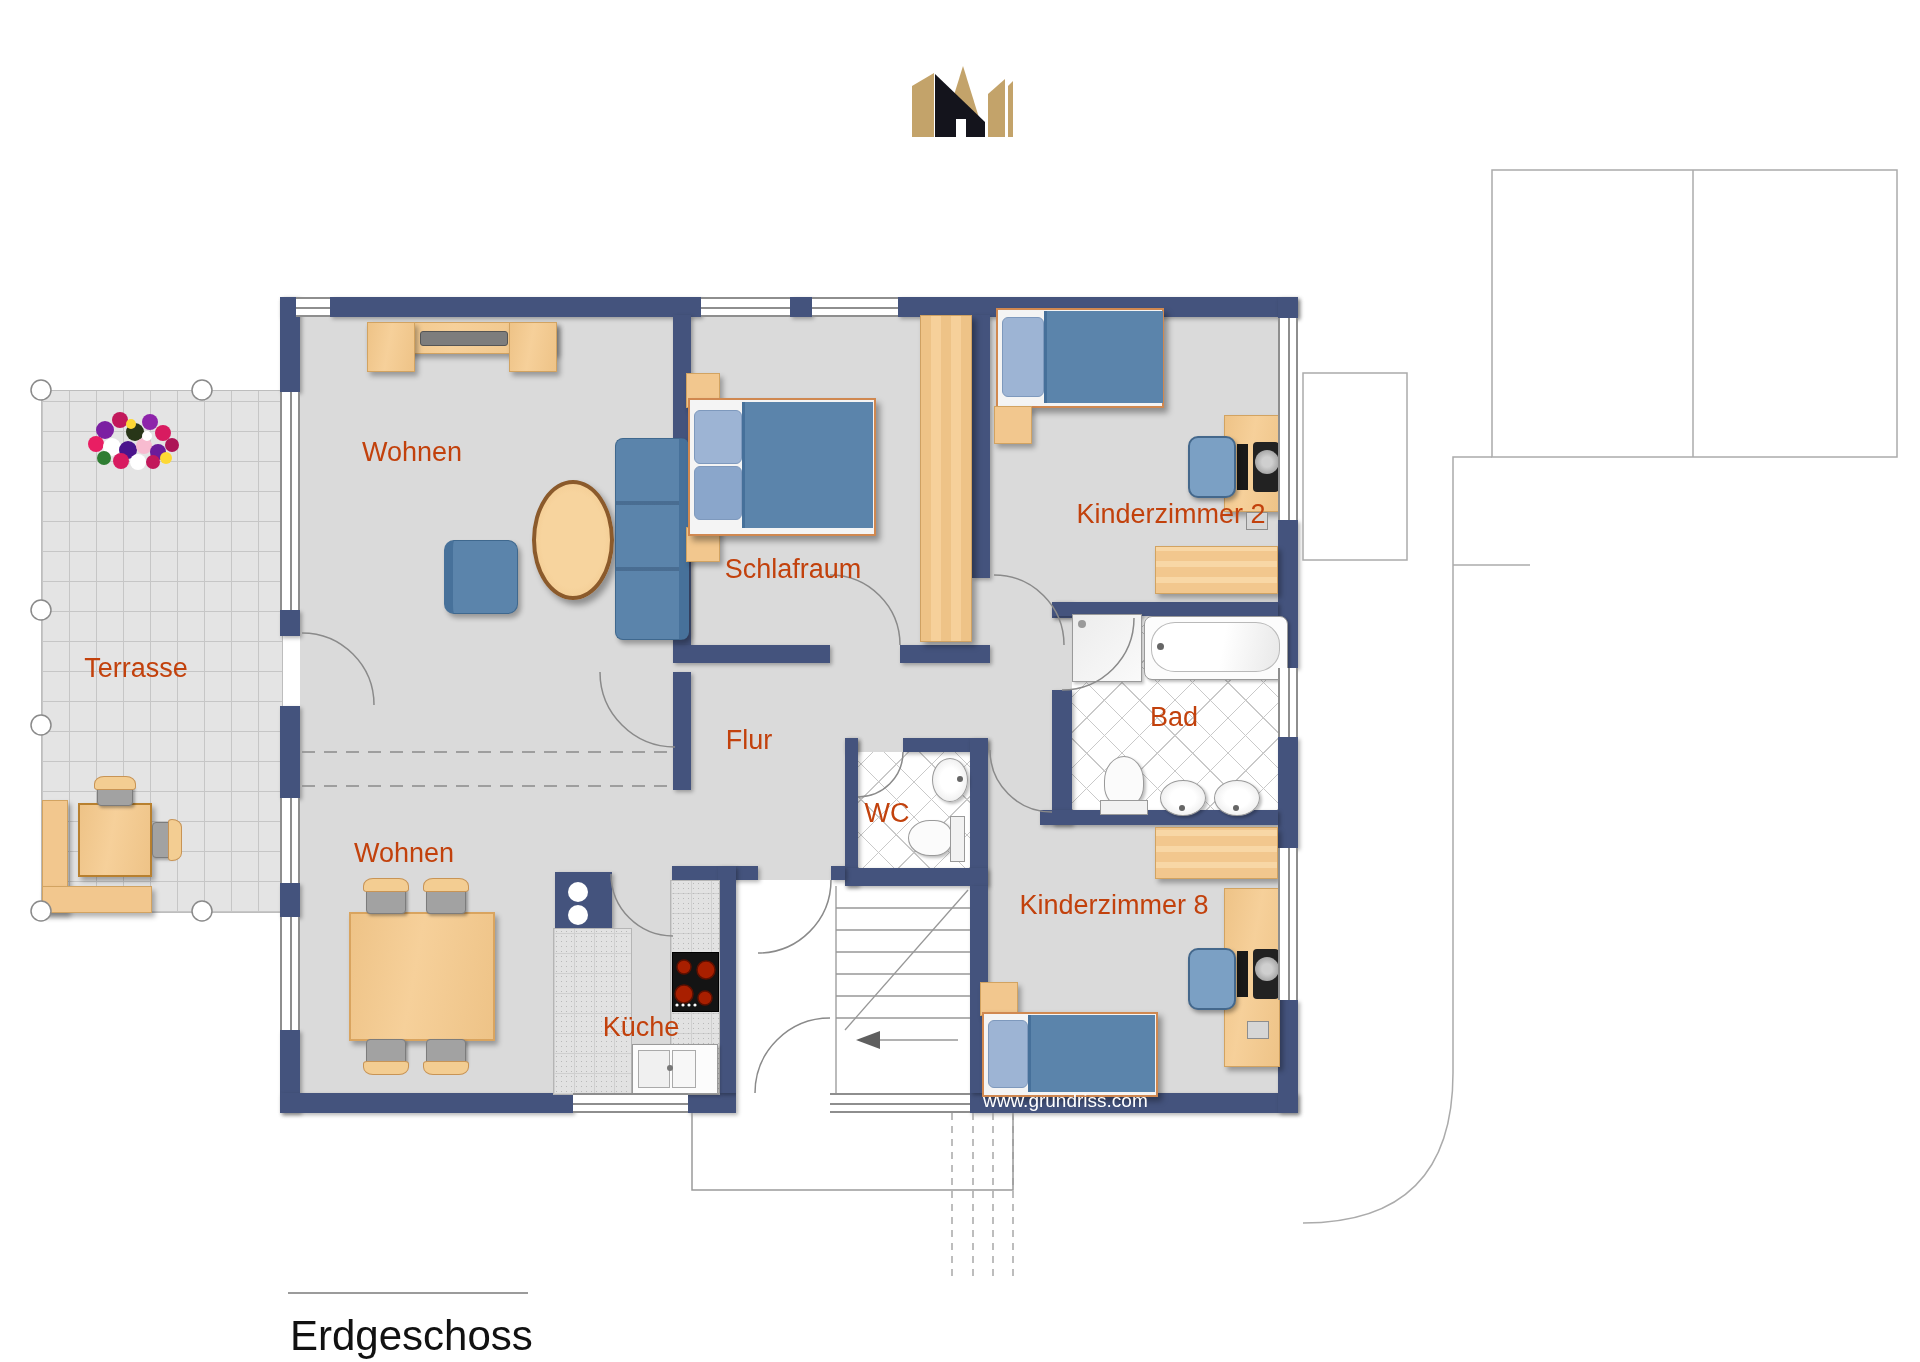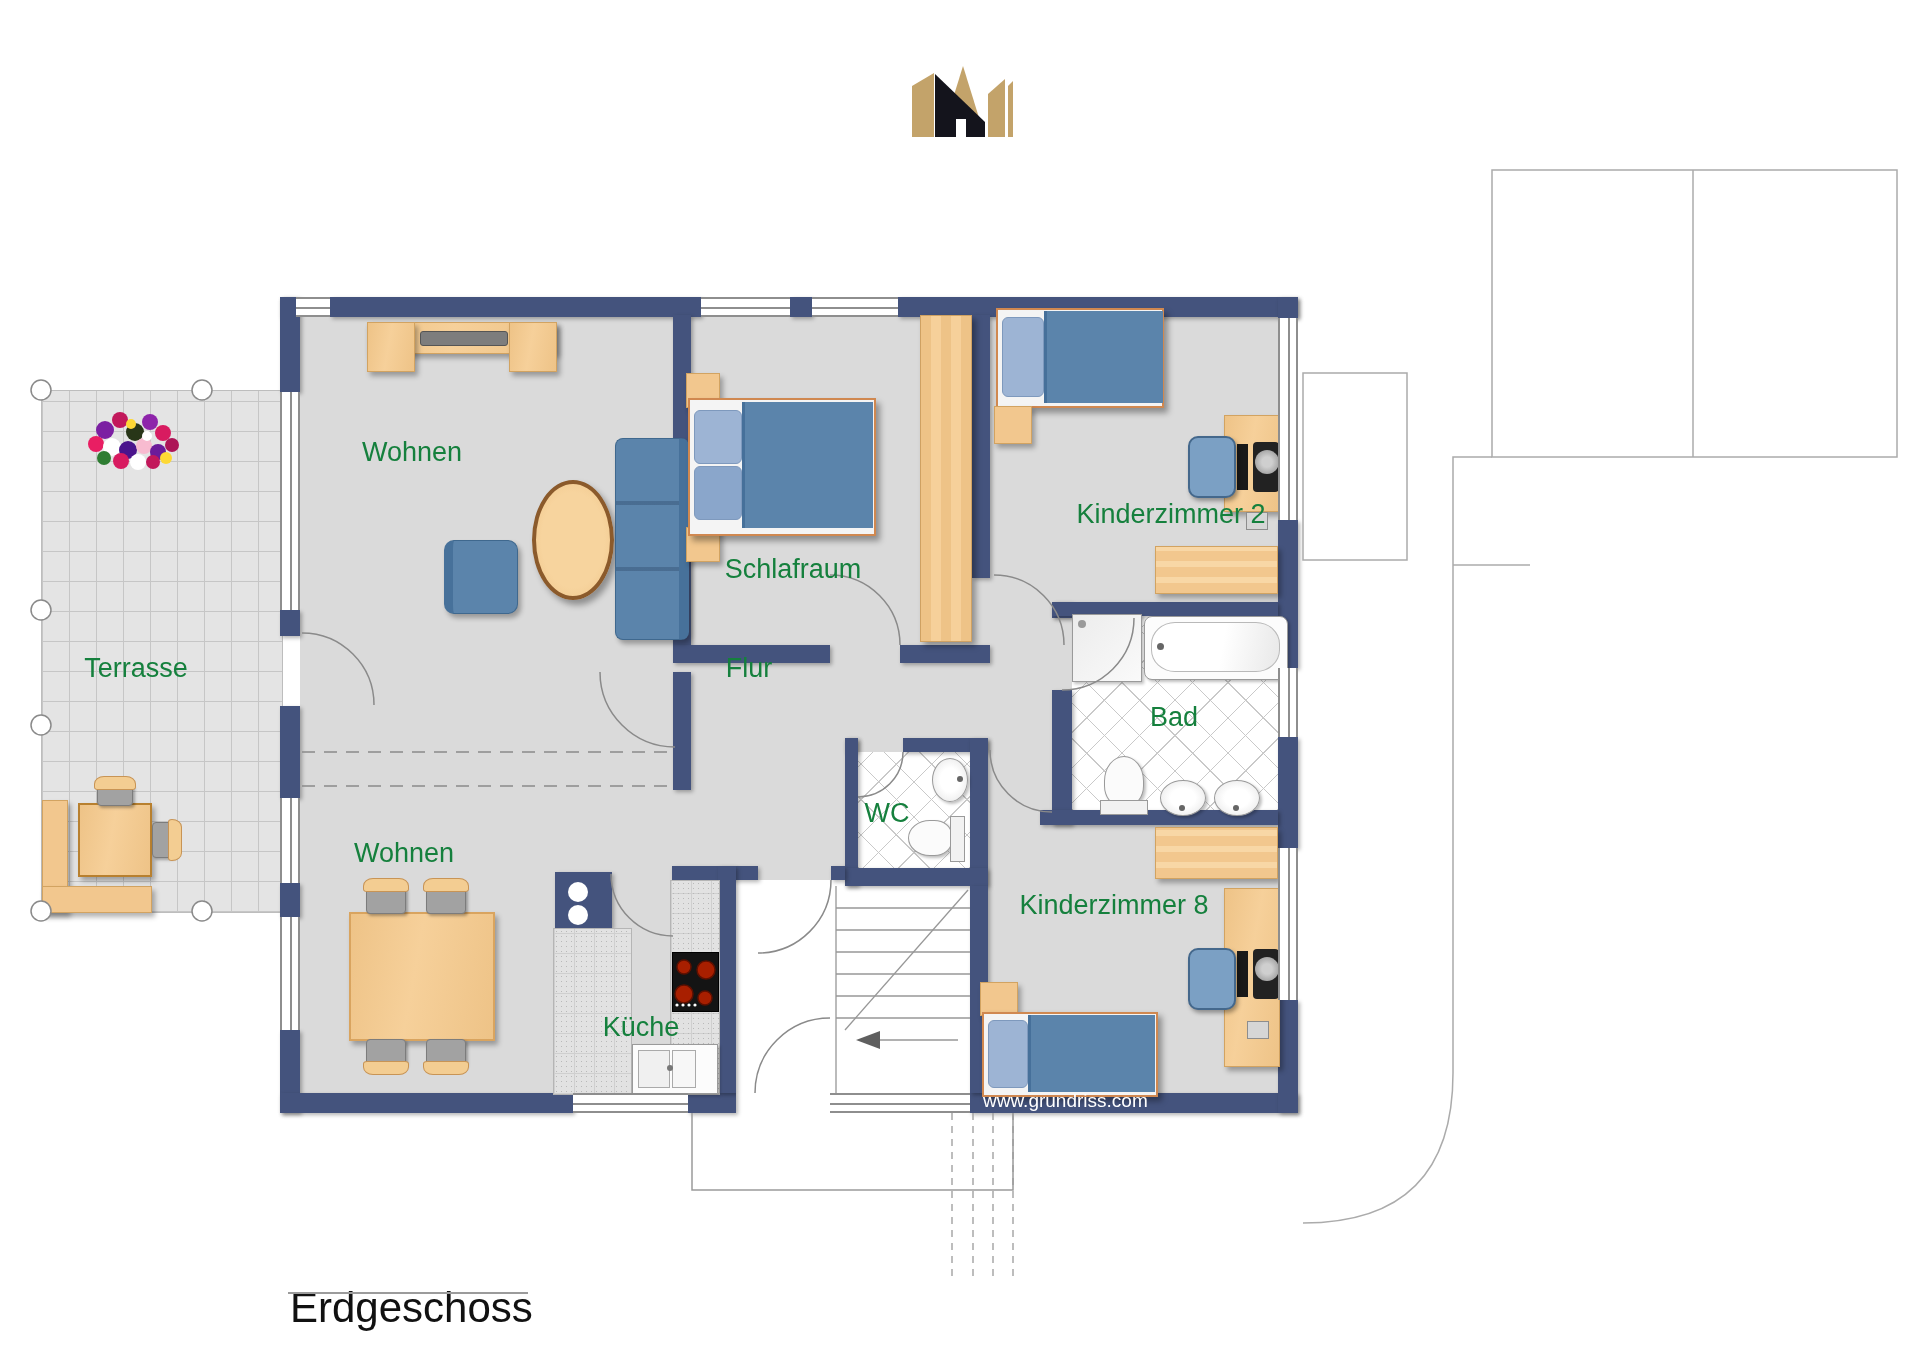--- a/index.html
+++ b/index.html
@@ -41,21 +41,21 @@
   .white-fix{background:#fcfcfc;border:1.5px solid #9a9a9a;box-shadow:2px 2px 3px rgba(0,0,0,.25);}
   .sofa-cush{background-image:linear-gradient(to bottom,transparent 0 31%,rgba(20,40,70,.25) 31% 33%,
       transparent 33% 64%,rgba(20,40,70,.25) 64% 66%,transparent 66%);}
   
   .seat{background:#a2a2a2;border:1px solid #7c7c7c;border-radius:4px;box-shadow:2px 2px 3px rgba(0,0,0,.3);}
   .back-n{background:#f3cd92;border:1px solid #c89455;border-radius:10px 10px 4px 4px/8px 8px 3px 3px;}
   .back-s{background:#f3cd92;border:1px solid #c89455;border-radius:4px 4px 10px 10px/3px 3px 8px 8px;}
   .back-e{background:#f3cd92;border:1px solid #c89455;border-radius:4px 10px 10px 4px/3px 8px 8px 3px;}
   .ochair{background:#7ba0c4;border:2px solid #44688c;border-radius:10px;box-shadow:2px 3px 4px rgba(0,0,0,.35);}
   
-  .rlabel{transform:translate(-50%,-50%);font-size:27px;color:#15803d;white-space:nowrap;}
+  .rlabel{transform:translate(-50%,-50%);font-size:27px;color:#c2410c;white-space:nowrap;}
   .floorlabel{font-size:42px;color:#111;}
   .underline{background:#9b9b9b;height:2px;}
   .wm{font-size:19px;color:#fff;white-space:nowrap;z-index:40;}
   svg.overlay{left:0;top:0;z-index:30;pointer-events:none;}
   .z10{z-index:10}.z20{z-index:20}.z40{z-index:40}
 </style>
 </head>
 <body>
 
 <div id="stage">
@@ -314,25 +314,25 @@
       <circle cx="1182" cy="808" r="3"></circle>
         <circle cx="1236" cy="808" r="3"></circle>
         <circle cx="960" cy="779" r="3"></circle>
     </g>
   </svg>
 
   <div class="abs rlabel z40" style="left:412px;top:452px">Wohnen</div>
   <div class="abs rlabel z40" style="left:793px;top:569px">Schlafraum</div>
   <div class="abs rlabel z40" style="left:1171px;top:514px">Kinderzimmer 2</div>
   <div class="abs rlabel z40" style="left:136px;top:668px">Terrasse</div>
-  <div class="abs rlabel z40" style="left:749px;top:668px">Flur</div>
+  <div class="abs rlabel z40" style="left:749px;top:740px">Flur</div>
   <div class="abs rlabel z40" style="left:1174px;top:717px">Bad</div>
   <div class="abs rlabel z40" style="left:887px;top:813px">WC</div>
   <div class="abs rlabel z40" style="left:404px;top:853px">Wohnen</div>
   <div class="abs rlabel z40" style="left:641px;top:1027px">Küche</div>
   <div class="abs rlabel z40" style="left:1114px;top:905px">Kinderzimmer 8</div>
 
   <div class="abs wm" style="left:983px;top:1090px">www.grundriss.com</div>
 
-  <div class="abs floorlabel" style="left:290px;top:1284px">Erdgeschoss</div>
+  <div class="abs floorlabel" style="left:290px;top:1312px">Erdgeschoss</div>
   <div class="abs underline" style="left:288px;top:1292px;width:240px"></div>
 
 </div>
 
 </body></html>

